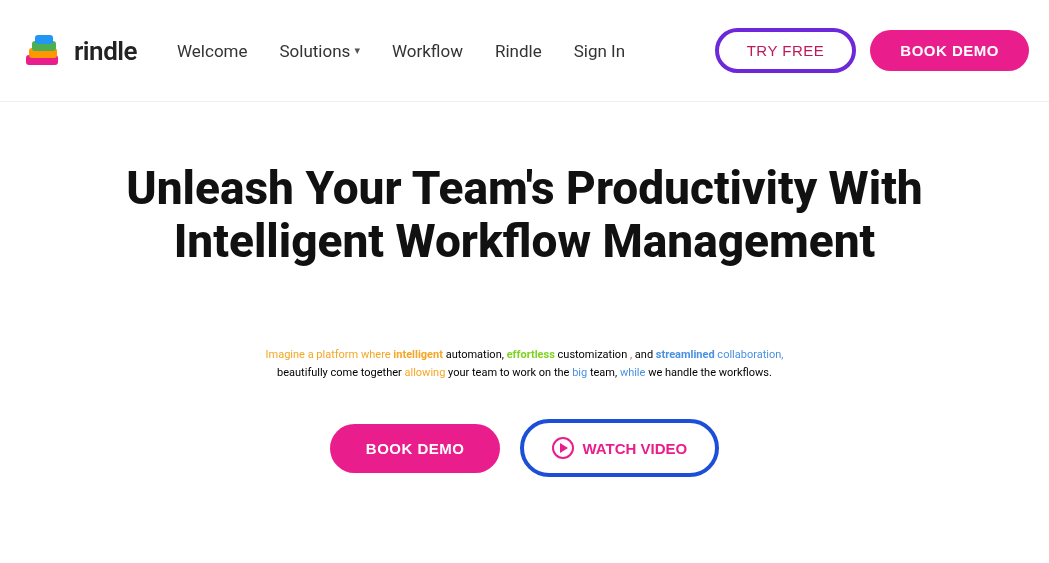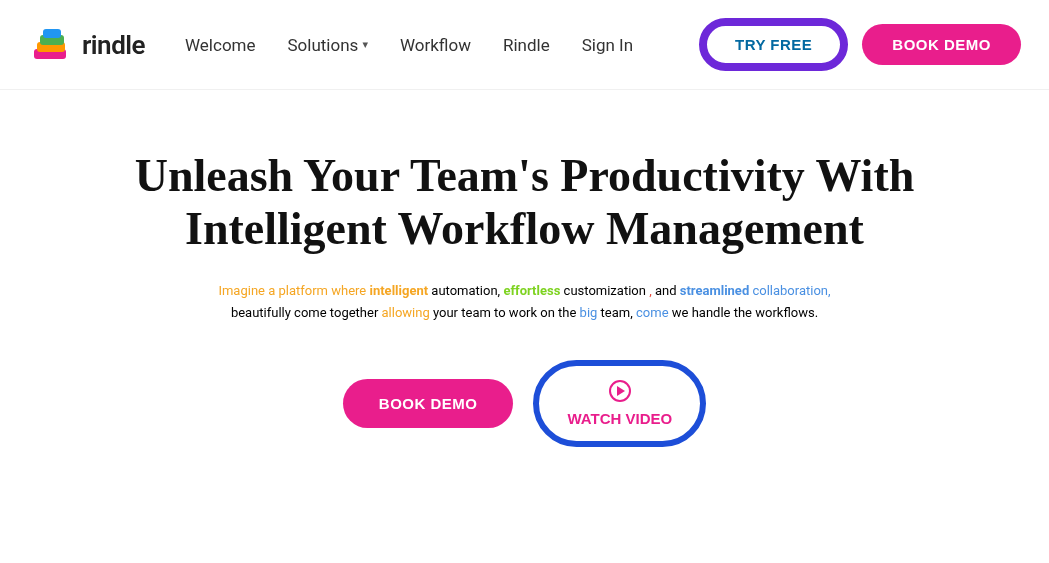--- a/index.html
+++ b/index.html
@@ -2,22 +2,22 @@
 <html><head>
   <meta charset="utf-8">
   <style>
     * { margin: 0; padding: 0; box-sizing: border-box; }
     body { font-family: -apple-system, BlinkMacSystemFont, 'Segoe UI', Roboto, sans-serif; background: #fff; width: 1049px; min-height: 563px; overflow-x: hidden; }
 
     
     .navbar {
       display: flex;
       align-items: center;
-      padding: 0 28px;
-      height: 90px;
+      padding: 0 20px;
+      height: 102px;
       border-bottom: 1px solid #f0f0f0;
     }
     .logo-area {
       display: flex;
       align-items: center;
       gap: 10px;
       margin-right: 40px;
     }
     .logo-icon {
       width: 44px;
@@ -48,27 +48,27 @@
     .nav-link .chevron {
       font-size: 11px;
       color: #555;
     }
     .nav-actions {
       display: flex;
       align-items: center;
       gap: 14px;
     }
     .btn-try-free {
-      border: 8px solid #6d28d9;
-      color: #0369a1;
+      border: 4px solid #6d28d9;
+      color: #be185d;
       background: #fff;
       border-radius: 50px;
       padding: 10px 28px;
       font-size: 15px;
-      font-weight: 700;
+      font-weight: 400;
       cursor: pointer;
       letter-spacing: 0.5px;
     }
     .btn-book-demo-nav {
       background: #e91e8c;
       color: #fff;
       border: none;
       border-radius: 50px;
       padding: 12px 30px;
       font-size: 15px;
@@ -84,59 +84,58 @@
       align-items: center;
       text-align: center;
       padding: 60px 80px 30px;
     }
     .hero-title {
       font-size: 46px;
       font-weight: 800;
       color: #111;
       line-height: 1.15;
       max-width: 820px;
-      margin-bottom: 24px;
-      font-family: Liberation Serif, serif;
+      margin-bottom: 38px;
     }
     .hero-subtitle {
-      font-size: 13px;
+      font-size: 11px;
       line-height: 1.7;
       max-width: 680px;
       margin-bottom: 36px;
+      margin-top: 40px;
     }
     .hero-actions {
       display: flex;
       align-items: center;
       gap: 20px;
       margin-bottom: 50px;
     }
     .btn-book-demo-hero {
       background: #e91e8c;
       color: #fff;
       border: none;
       border-radius: 50px;
       padding: 16px 36px;
       font-size: 15px;
       font-weight: 700;
       cursor: pointer;
       letter-spacing: 0.5px;
     }
     .btn-watch-video {
-      border: 6px solid #1d4ed8;
+      border: 4px solid #1d4ed8;
       color: #e91e8c;
       background: #fff;
       border-radius: 50px;
       padding: 14px 28px;
       font-size: 15px;
       font-weight: 600;
       cursor: pointer;
       display: flex;
       align-items: center;
       gap: 8px;
-      flex-direction: column;
     }
     .play-circle {
       width: 22px;
       height: 22px;
       border: 2px solid #e91e8c;
       border-radius: 50%;
       display: flex;
       align-items: center;
       justify-content: center;
       flex-shrink: 0;
@@ -209,21 +208,21 @@
     <span> customization</span>
     <span class="text-red">,</span>
     <span> and </span>
     <span class="text-blue"><strong>streamlined</strong> collaboration,</span>
     <br>
     <span>beautifully come together </span>
     <span class="text-orange">allowing</span>
     <span> your team to work on the </span>
     <span class="text-blue">big</span>
     <span> team, </span>
-    <span class="text-teal">come</span>
+    <span class="text-teal">while</span>
     <span> we handle the workflows.</span>
     <br>
   </p>
 
   <div class="hero-actions">
     <button class="btn-book-demo-hero">BOOK DEMO</button>
     <button class="btn-watch-video">
       <div class="play-circle">
         <div class="play-triangle"></div>
       </div>

